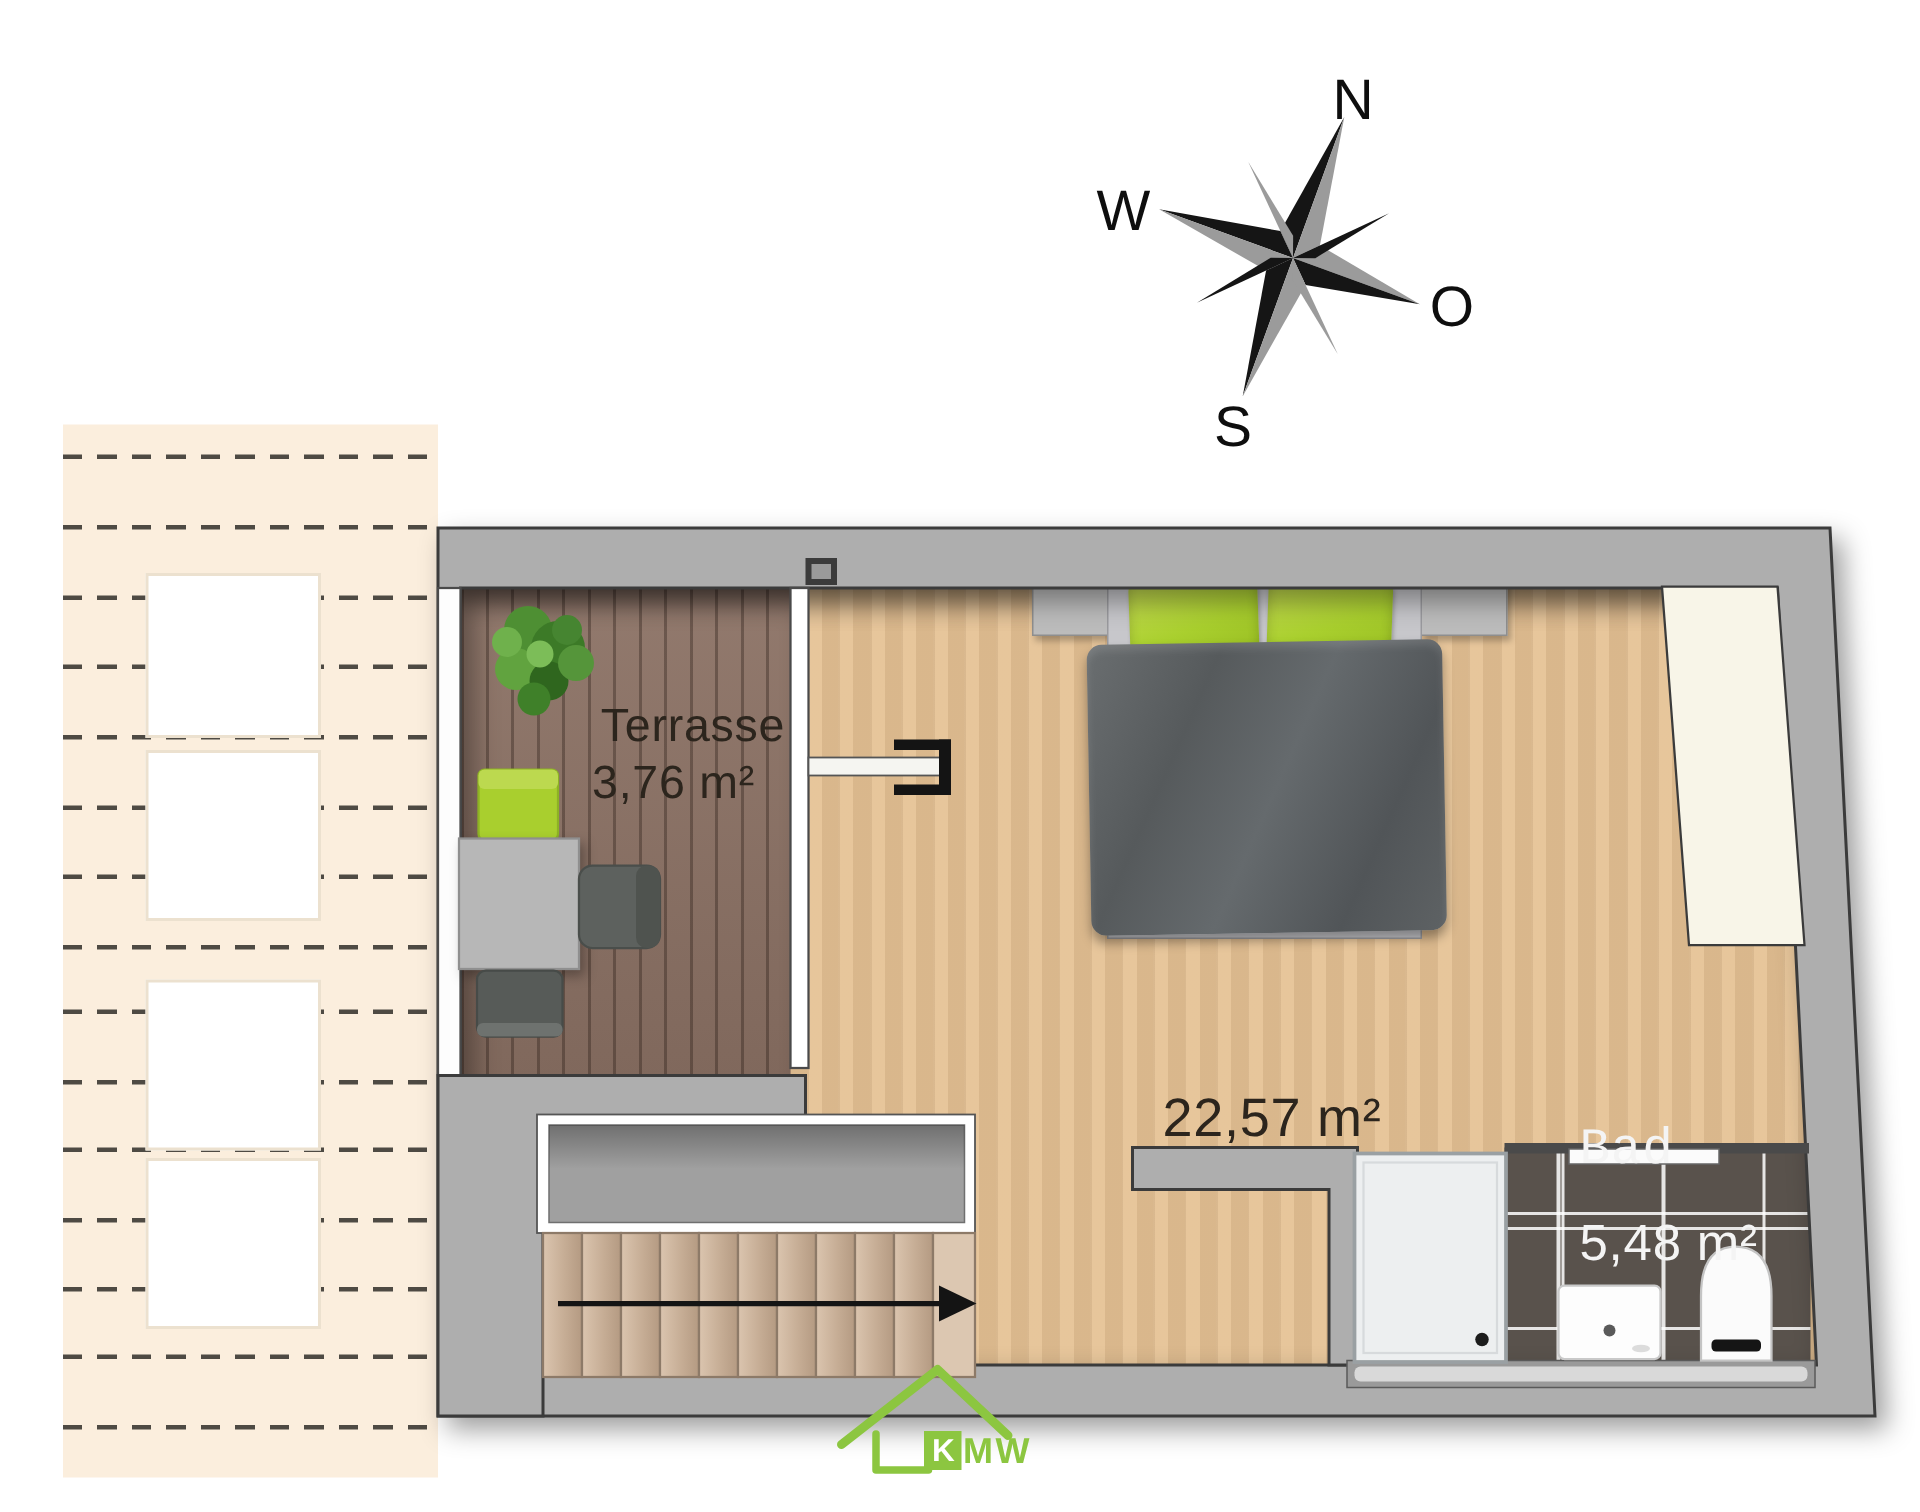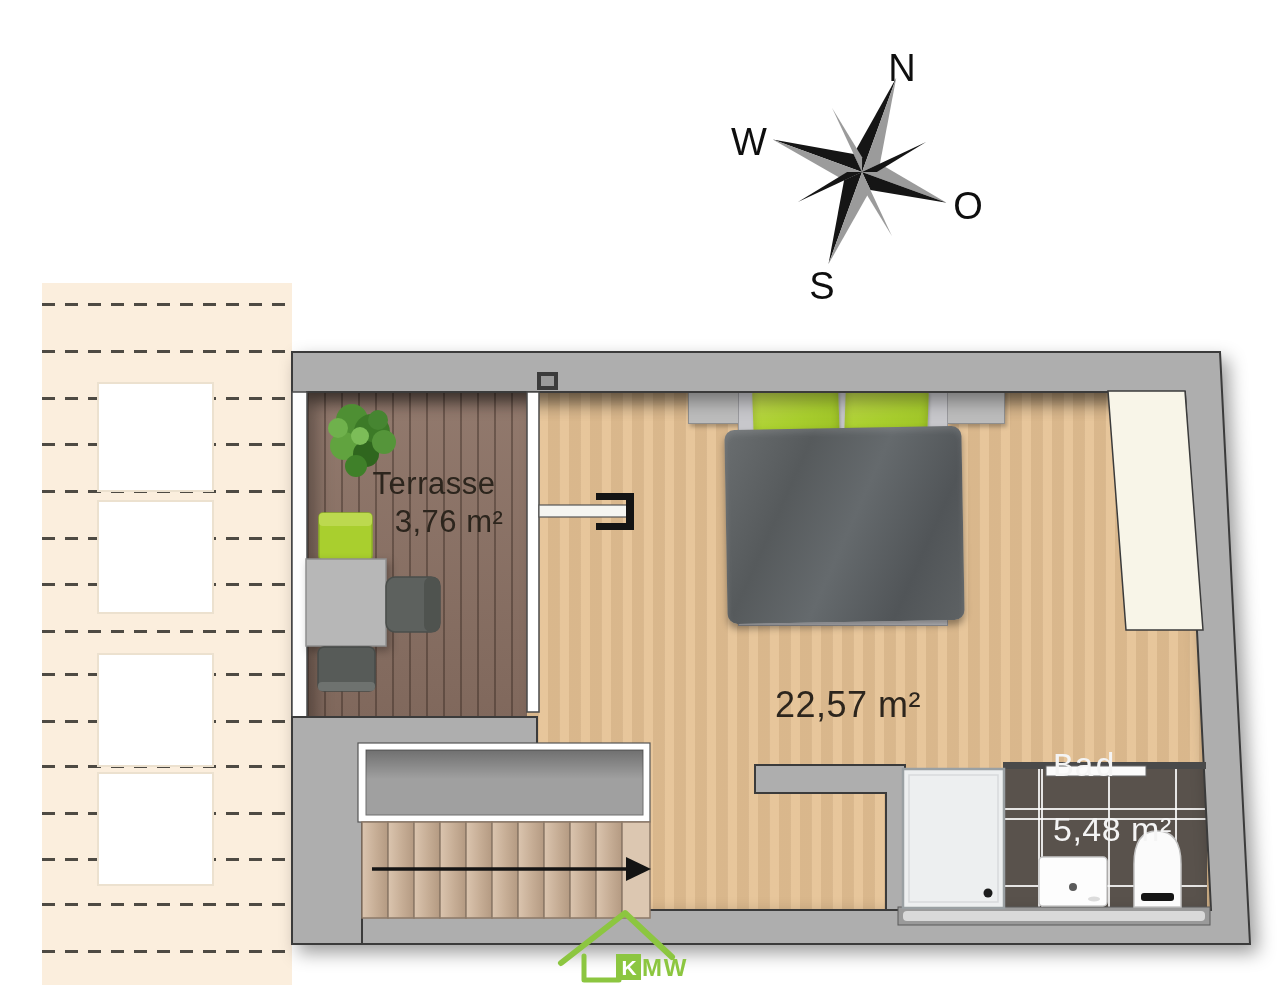--- a/index.html
+++ b/index.html
@@ -47,24 +47,24 @@
   #duvet{left:726px;top:428px;width:237px;height:194px;border-radius:10px;transform:rotate(-1deg);
      background:linear-gradient(115deg,#6a6e70 0%,#565a5c 28%,#656a6d 52%,#515558 78%,#5e6264 100%);
      box-shadow:0 5px 7px rgba(0,0,0,.35),inset 0 4px 6px rgba(255,255,255,.12);}
 
   
   #plan-svg{left:0;top:0;width:1280px;height:1008px;z-index:8;pointer-events:none;}
 
   
   .label{position:absolute;z-index:10;color:#2c251d;white-space:nowrap;letter-spacing:.5px;}
   .centered{transform:translateX(-50%);}
-  #lbl-terrasse-name{left:434px;top:466px;font-size:31px;text-align:right;}
+  #lbl-terrasse-name{left:462px;top:466px;font-size:31px;text-align:right;}
   #lbl-terrasse-area{left:449px;top:504px;font-size:31px;}
   #lbl-zimmer-name{left:842px;top:662px;font-size:36px;}
-  #lbl-zimmer-area{left:848px;top:684px;font-size:36px;}
+  #lbl-zimmer-area{left:848px;top:724px;font-size:36px;}
   #lbl-bad-name{left:1053px;top:748px;font-size:34px;color:#f4f4f4;font-family:Liberation Mono, monospace;}
   #lbl-bad-area{left:1053px;top:810px;font-size:34px;color:#f4f4f4;}
 
   
   .compass-letter{position:absolute;z-index:10;font-size:38px;font-weight:500;color:#0e0e0e;transform:translate(-50%,-50%);}
   #cl-n{left:902px;top:68px;}
   #cl-w{left:749px;top:142px;}
   #cl-o{left:968px;top:206px;}
   #cl-s{left:822px;top:286px;}
 

